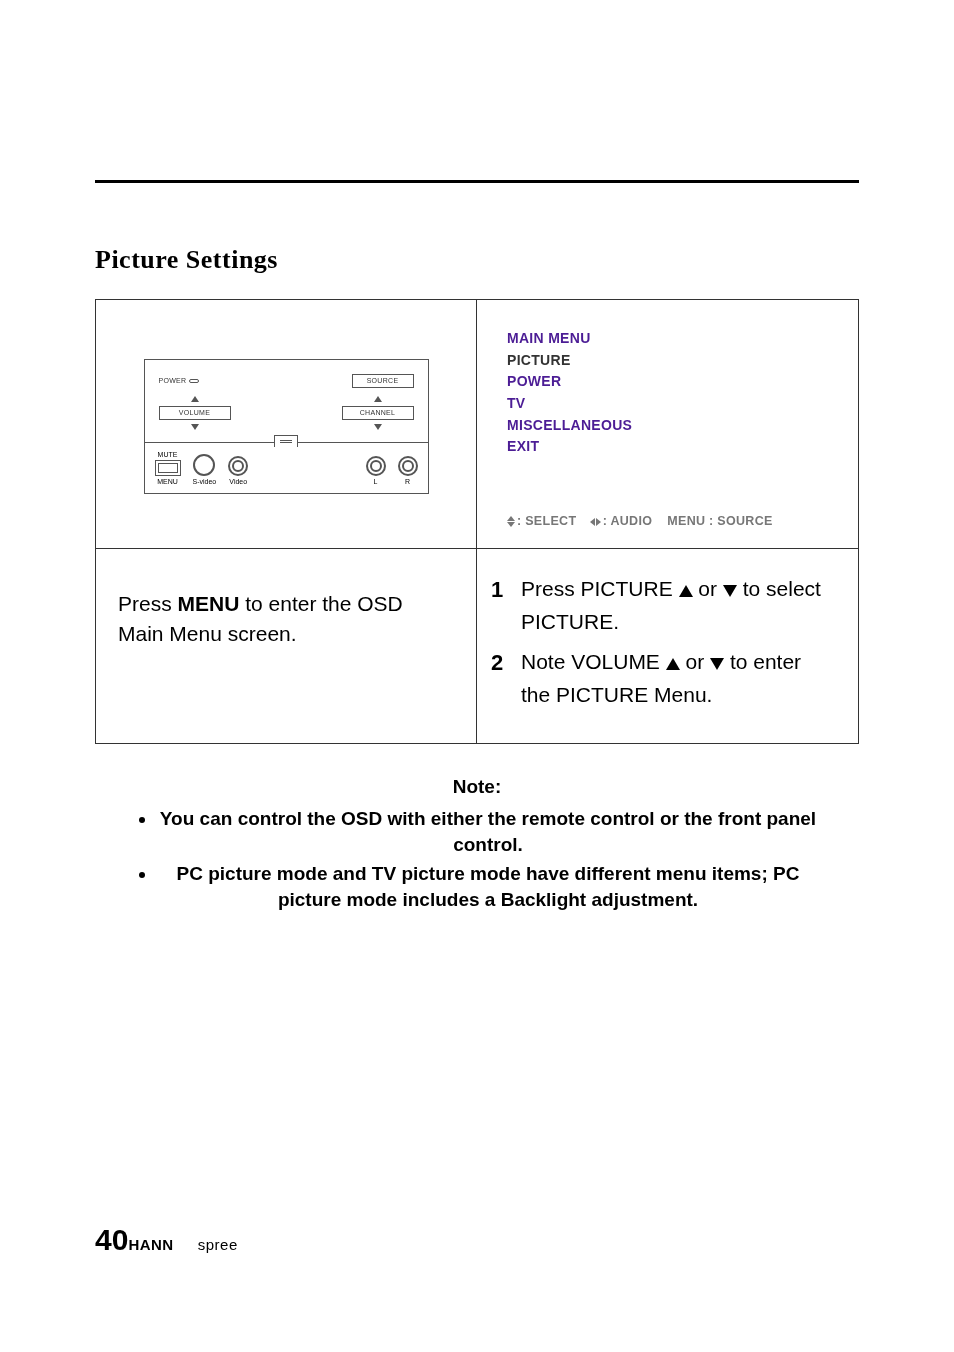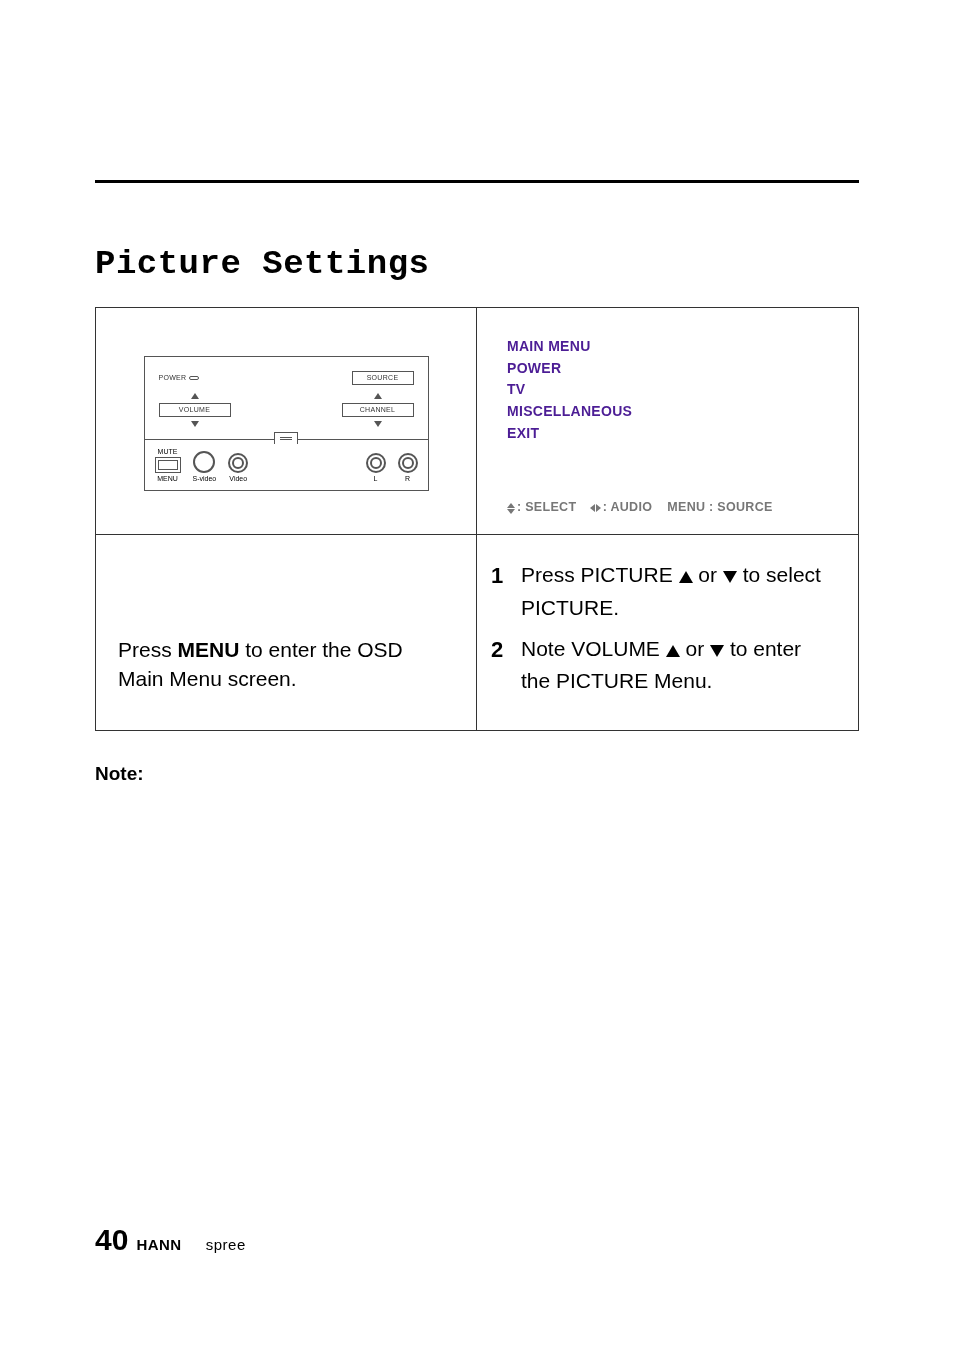--- a/index.html
+++ b/index.html
@@ -13,25 +13,25 @@
       font-family: Arial, Helvetica, sans-serif;
       background: white;
       position: relative;
       padding: 180px 95px 0 95px;
     }
     .top-rule {
       border-top: 3px solid black;
       margin-bottom: 62px;
     }
     .section-title {
-      font-size: 34px;
+      font-size: 26px;
       font-weight: 900;
       letter-spacing: 0.5px;
       margin-bottom: 24px;
-      font-family: Liberation Mono, monospace;
+      font-family: Liberation Serif, serif;
     }
     .main-box {
       border: 1px solid #333;
       display: grid;
       grid-template-columns: 1fr 1fr;
       grid-template-rows: auto auto;
     }
     .cell {
       padding: 18px 18px;
     }
@@ -50,21 +50,21 @@
       flex-direction: column;
       justify-content: space-between;
     }
     .cell-left-bottom {
       border-right: 1px solid #333;
       padding: 40px 22px 36px 22px;
       font-size: 21px;
       line-height: 1.4;
       display: flex;
       flex-direction: column;
-      justify-content: flex-end;
+      justify-content: flex-start;
     }
     .cell-right-bottom {
       padding: 24px 22px 24px 14px;
       font-size: 21px;
       line-height: 1.55;
     }
     
     .panel-diagram {
       border: 1px solid #555;
       width: 285px;
@@ -213,41 +213,41 @@
     }
     .step-num {
       font-weight: bold;
       font-size: 22px;
       min-width: 16px;
     }
     .note-block {
       margin-top: 30px;
       font-size: 19px;
       line-height: 1.35;
+      text-align: center;
     }
     .note-title {
       font-weight: bold;
       margin-bottom: 6px;
     }
     .note-list {
       list-style: disc;
       margin-left: 62px;
       font-weight: bold;
     }
     .note-list li {
       margin-bottom: 4px;
       padding-right: 40px;
     }
     .footer {
       position: absolute;
       bottom: 95px;
       left: 95px;
       display: flex;
       align-items: baseline;
-      gap: 8px;
     }
     .page-num {
       font-family: Arial Black, Arial, sans-serif;
       font-size: 30px;
       font-weight: 900;
     }
     .brand {
       font-size: 15px;
       font-weight: bold;
       letter-spacing: 0.5px;
@@ -351,20 +351,21 @@
           <div class="rca"></div>
           <span>R</span>
         </div>
       </div>
     </div>
   </div>
 
   <div class="cell cell-right-top">
     <div class="osd-menu">
       <div class="osd-dim">MAIN MENU</div>
+      <div class="osd-sel">PICTURE</div>
       <div class="osd-dim">POWER</div>
       <div class="osd-dim">TV</div>
       <div class="osd-dim">MISCELLANEOUS</div>
       <div class="osd-dim">EXIT</div>
     </div>
     <div class="osd-hint">
       <span class="updown-small">
           <span class="u"></span>
           <span class="d"></span>
         </span><span>: SELECT</span>
@@ -394,18 +395,22 @@
       <div>
         <span>Note VOLUME </span><span class="arrow-up-solid"></span><span> or </span><span class="arrow-down-solid"></span><span> to enter the PICTURE Menu.</span>
       </div>
     </div>
   </div>
 
 </div>
 
 <div class="note-block">
   <div class="note-title">Note:</div>
+  <ul class="note-list">
+    <li>You can control the OSD with either the remote control or the front panel  control.</li>
+    <li>PC picture mode and TV picture mode have different menu items; PC picture mode includes a Backlight adjustment.</li>
+  </ul>
 </div>
 
 <div class="footer">
   <span class="page-num">40</span>
   <span class="brand"><span>HANN</span><span class="light">spree</span></span>
 </div>
 
 </body></html>

